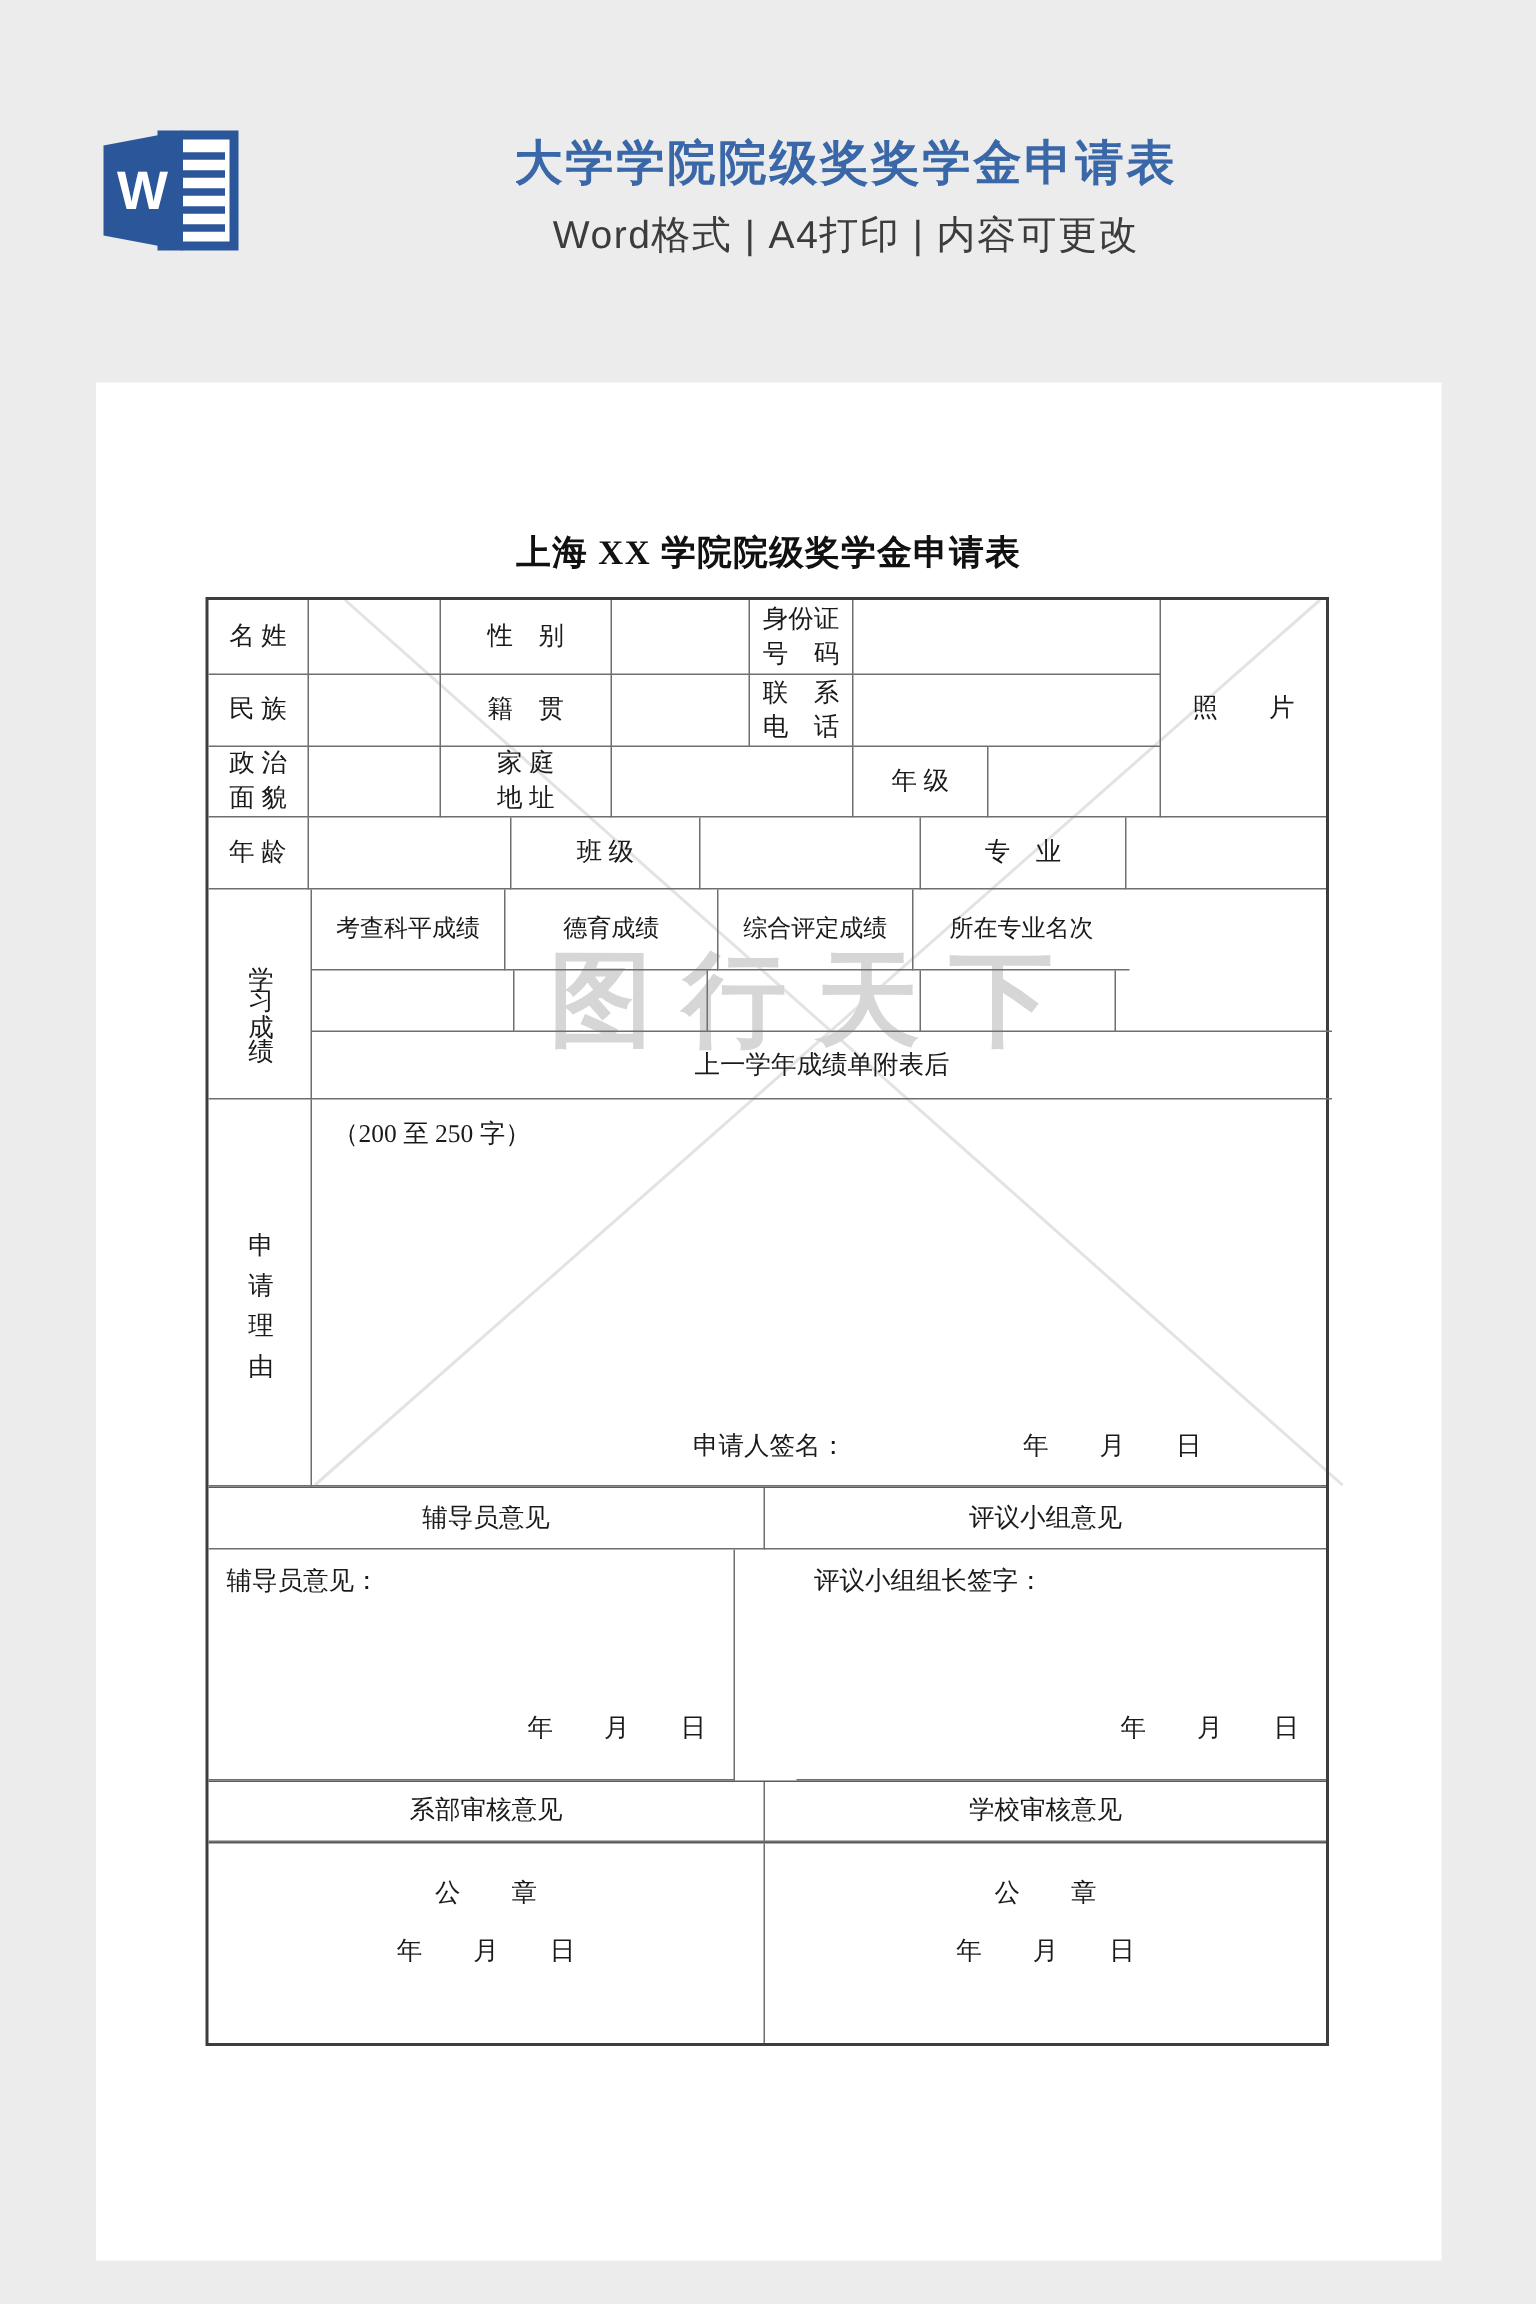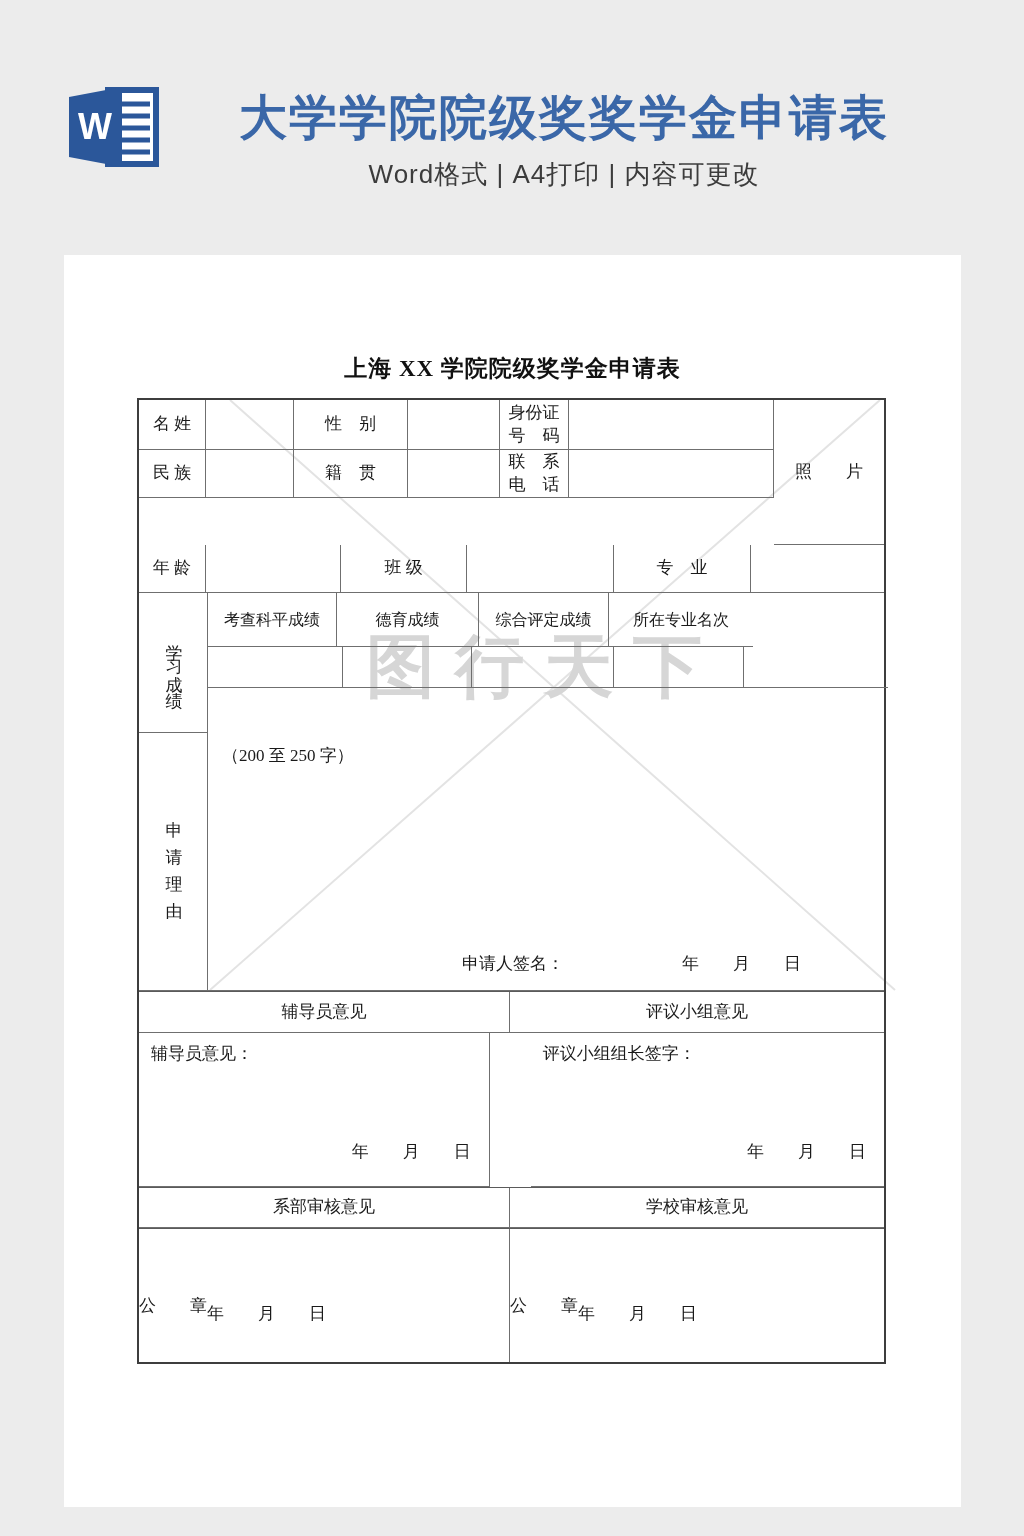--- a/index.html
+++ b/index.html
@@ -9,21 +9,21 @@
     font-family:"Liberation Serif","DejaVu Serif",serif;
     color:#1a1a1a;
   }
   .canvas { position:relative; width:1024px; height:1536px; background:#ececec; overflow:hidden; }
 
   
   .banner { position:absolute; left:0; top:0; width:1024px; height:255px; }
   .word-icon { position:absolute; left:64px; top:84px; width:98px; height:86px; }
   .banner-text { position:absolute; left:104px; right:0; top:90px; text-align:center;
                  font-family:"Liberation Sans","DejaVu Sans",sans-serif; }
-  .banner-title { font-size:48px; font-weight:bold; color:#3a67a8; letter-spacing:2px; line-height:1.15; }
+  .banner-title { font-size:32px; font-weight:bold; color:#3a67a8; letter-spacing:2px; line-height:1.15; }
   .banner-subtitle { margin-top:12px; font-size:26px; color:#3c3c3c; letter-spacing:1px; }
 
   
   .page { position:absolute; left:64px; top:255px; width:897px; height:1252px; background:#ffffff; }
   .doc-title { position:absolute; left:0; top:98px; width:100%; text-align:center;
                font-size:23px; font-weight:bold; color:#111; letter-spacing:1px; }
 
   
   .wm-lines { position:absolute; left:0; top:0; pointer-events:none; }
   .wm-text { position:absolute; left:302px; top:378px; font-size:69px; font-weight:bold;
@@ -49,21 +49,21 @@
   .appcell { position:relative; display:block; border-right:none; }
   .app-hint { position:absolute; top:12px; left:14px; }
   .app-sign { position:absolute; bottom:14px; left:0; width:100%; display:flex; white-space:pre; }
   .app-sign .sig { margin-left:254px; }
   .app-sign .dt  { margin-left:118px; }
 
   .op { position:relative; align-items:flex-start; justify-content:flex-start;
         padding:10px 0 0 12px; text-align:left; display:flex; }
   .op .dt { position:absolute; bottom:22px; right:18px; white-space:pre; }
 
-  .audit { justify-content:flex-start; padding-top:22px; }
+  .audit { flex-direction:column; justify-content:flex-start; padding-top:22px; }
   .audit .seal { white-space:pre; }
   .audit .dt { margin-top:16px; white-space:pre; }
 </style>
 </head>
 <body>
 
 <div class="canvas">
 
   <div class="banner">
     <div class="word-icon">
@@ -111,20 +111,30 @@
           </div>
           <div class="row" style="height:48px;">
             <div class="c" style="width:67px;">民 族</div>
             <div class="c" style="width:88px;"></div>
             <div class="c" style="width:114px;">籍　贯</div>
             <div class="c" style="width:92px;"></div>
             <div class="c" style="width:69px;">联　系
 电　话</div>
             <div class="c" style="width:205px;"></div>
           </div>
+          <div class="row" style="height:47px;">
+            <div class="c" style="width:67px;">政 治
+面 貌</div>
+            <div class="c" style="width:88px;"></div>
+            <div class="c" style="width:114px;">家 庭
+地 址</div>
+            <div class="c" style="width:161px;"></div>
+            <div class="c" style="width:90px;">年 级</div>
+            <div class="c" style="width:115px;"></div>
+          </div>
         </div>
         <div class="c nr" style="width:114px; height:145px;">照　　片</div>
       </div>
 
       <div class="row" style="height:48px;">
         <div class="c" style="width:67px;">年 龄</div>
         <div class="c" style="width:136px;"></div>
         <div class="c" style="width:127px;">班 级</div>
         <div class="c" style="width:148px;"></div>
         <div class="c" style="width:137px;">专　业</div>
@@ -140,20 +150,23 @@
             <div class="c hdrcell" style="width:130px;">综合评定成绩</div>
             <div class="c hdrcell nr" style="width:144px;">所在专业名次</div>
           </div>
           <div class="row" style="height:41px;">
             <div class="c" style="width:135px;"></div>
             <div class="c" style="width:129px;"></div>
             <div class="c" style="width:142px;"></div>
             <div class="c" style="width:130px;"></div>
             <div class="c nr" style="width:144px;"></div>
           </div>
+          <div class="row" style="height:45px;">
+            <div class="c nr" style="width:680px;">上一学年成绩单附表后</div>
+          </div>
         </div>
       </div>
 
       <div class="row" style="height:258px;">
         <div class="c v v2" style="width:69px; height:258px;">申请理由</div>
         <div class="c nr appcell" style="width:680px; height:258px; border-bottom:1px solid #6f6f6f;">
           <span class="app-hint">（200 至 250 字）</span>
           <div class="app-sign">
             <span class="sig">申请人签名：</span>
             <span class="dt">年　　月　　日</span>

